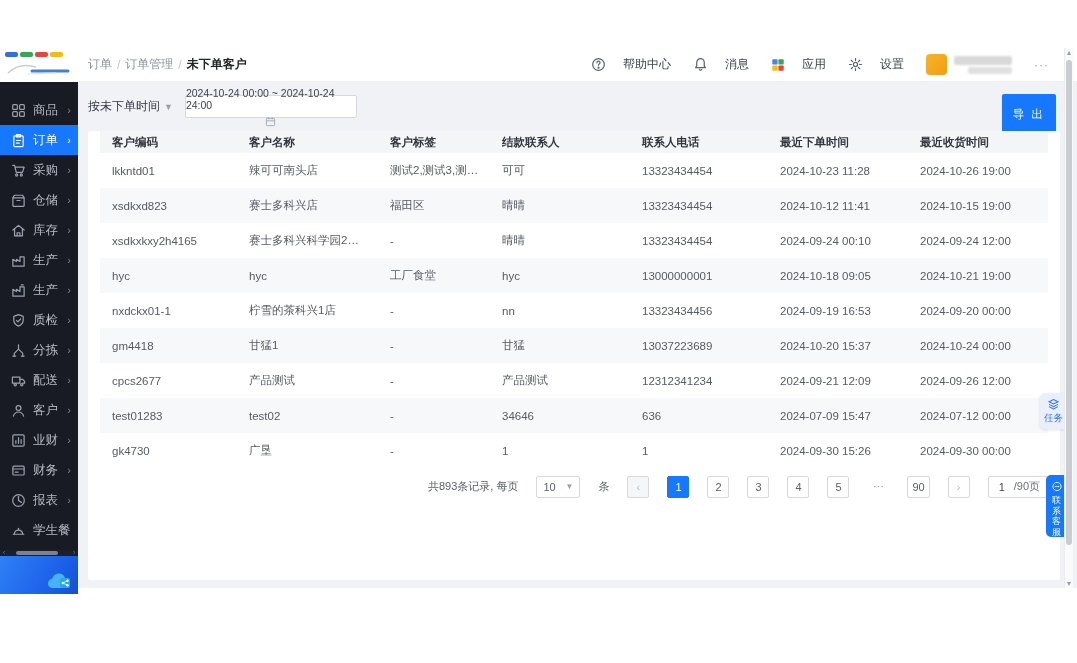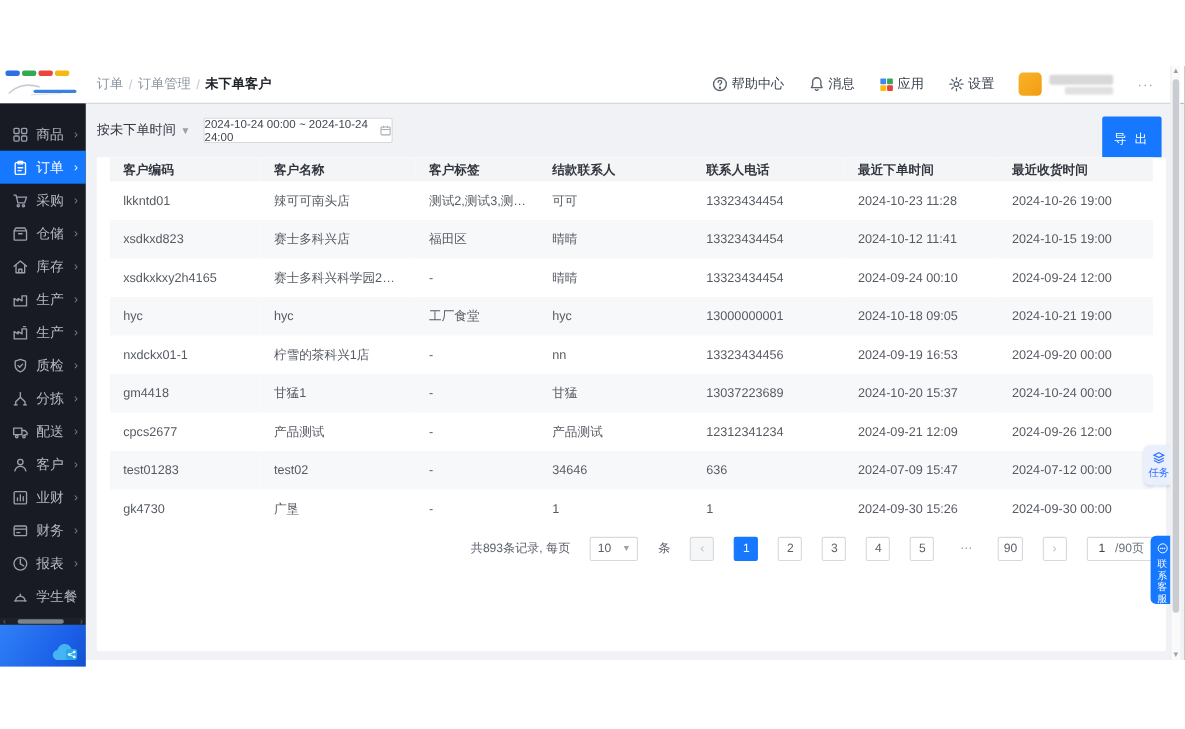--- a/index.html
+++ b/index.html
@@ -1,33 +1,33 @@
 <!DOCTYPE html>
 <html><head>
 <meta charset="utf-8">
 <style>
   * { margin:0; padding:0; box-sizing:border-box; }
   html,body { width:1077px; height:663px; background:#ffffff;
     font-family:"Liberation Sans", sans-serif; overflow:hidden; }
   .stage { position:relative; width:1077px; height:663px; background:#fff; }
-  .app { position:absolute; left:0; top:60px; width:1077px; height:540px; background:#14532d; }
+  .app { position:absolute; left:0; top:48px; width:1077px; height:540px; background:#84cc16; }
 
   
   .topbar { position:absolute; left:0; top:0; width:1077px; height:34px; background:#fff;
     border-bottom:1px solid #eef0f3; display:flex; align-items:center; }
   .logo-cell { width:78px; height:34px; flex:0 0 78px; position:relative; background:#fff; }
   .logo-bars { position:absolute; left:5px; top:4px; display:flex; gap:2px; }
   .logo-bars i { display:block; width:13px; height:5px; border-radius:2px; }
   .logo-swoosh { position:absolute; left:6px; top:13px; }
   .breadcrumb { display:flex; align-items:center; gap:5px; font-size:12px; padding-left:10px; }
   .bc-link { color:#8a919f; }
   .bc-sep { color:#c4c8cf; }
   .bc-cur { color:#20242b; font-weight:bold; }
   .tb-actions { margin-left:auto; display:flex; align-items:center; gap:22px; padding-right:14px; }
-  .tb-action { display:flex; align-items:center; gap:3px; font-size:12px; color:#3c4350; cursor:pointer; }
+  .tb-action { display:flex; align-items:center; gap:17px; font-size:12px; color:#3c4350; cursor:pointer; }
   .tb-ic { display:flex; align-items:center; color:#5a6170; }
   .tb-ic svg { display:block; }
   .user-chip { display:flex; align-items:center; gap:7px; }
   .avatar { width:21px; height:21px; border-radius:4px; background:linear-gradient(135deg,#f7b32b,#f29d12); }
   .redact-wrap { display:flex; flex-direction:column; gap:2px; align-items:flex-start; }
   .redact1 { width:58px; height:9px; background:#d8d8d8; border-radius:2px; filter:blur(1.2px); }
   .redact2 { width:44px; height:7px; background:#e0e0e0; border-radius:2px; filter:blur(1.2px); margin-left:14px; }
   .more-dots { color:#9aa0aa; font-size:12px; letter-spacing:1px; margin-right:14px; }
 
   
@@ -51,21 +51,21 @@
   .iot-sub { color:#cfe0ff; font-size:7.5px; padding:2px 15px 0 7px; }
   .iot-cloud { position:absolute; right:2px; bottom:2px; }
 
   
   .main { position:absolute; left:78px; top:34px; width:999px; height:506px; background:#f0f2f5; }
   .filter-row { height:49px; display:flex; align-items:center; padding:0 21px 0 10px; position:relative; }
   .filter-label { font-size:12px; color:#333842; display:flex; align-items:center; gap:4px; cursor:pointer; }
   .filter-caret { color:#9aa0aa; font-size:9px; }
   .date-input { margin-left:12px; width:172px; height:23px; background:#fff; border:1px solid #d9d9d9;
     border-radius:2px; display:flex; align-items:center; justify-content:center; gap:5px;
-    font-size:10.5px; color:#40454f; cursor:text; }
+    font-size:10.5px; color:#40454f; cursor:text;flex-direction:column; }
   .date-input .cal { color:#a7acb5; display:flex; }
   .export-btn { position:absolute; right:21px; top:12px; height:41px; padding:0 11px; background:#1677ff;
     color:#fff; font-size:11.5px; border:none; border-radius:2px; cursor:pointer; letter-spacing:2px; }
 
   .card { margin:0 17px 0 10px; width:972px; height:449px; background:#fff; border-radius:2px; position:relative; }
   .card-title { height:40px; display:flex; align-items:center; padding:4px 12px 0 12px; font-size:12px; color:#2b303a; }
   .card-title .ct-label { font-weight:bold; }
   .card-title .ct-value { margin-left:4px; font-weight:bold; }
 
   table.grid { width:948px; margin:0 12px; border-collapse:collapse; table-layout:fixed; }

